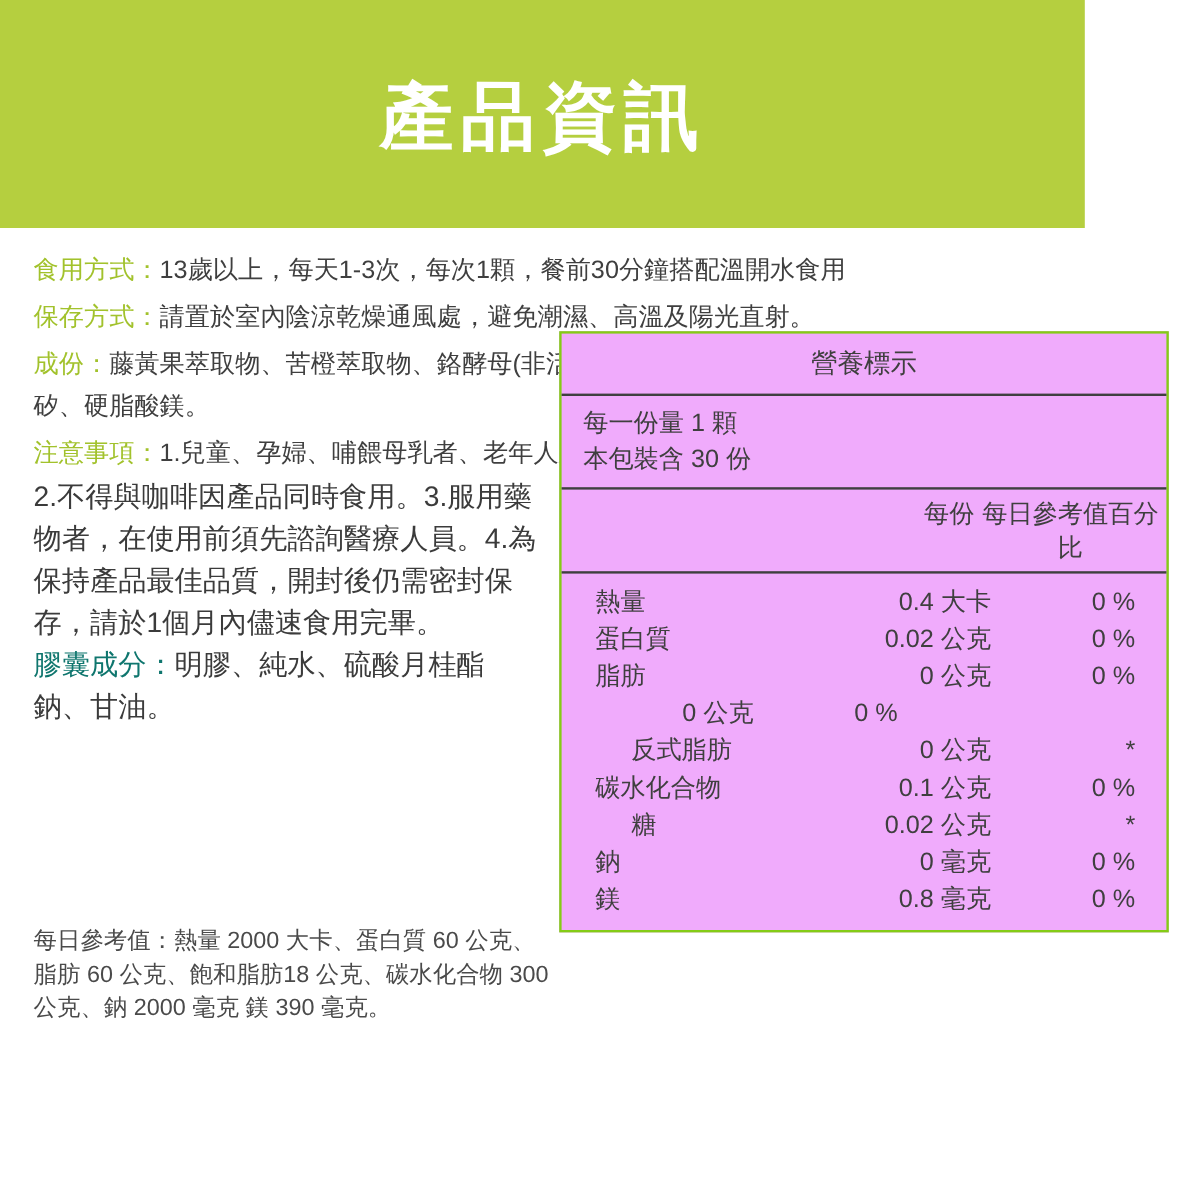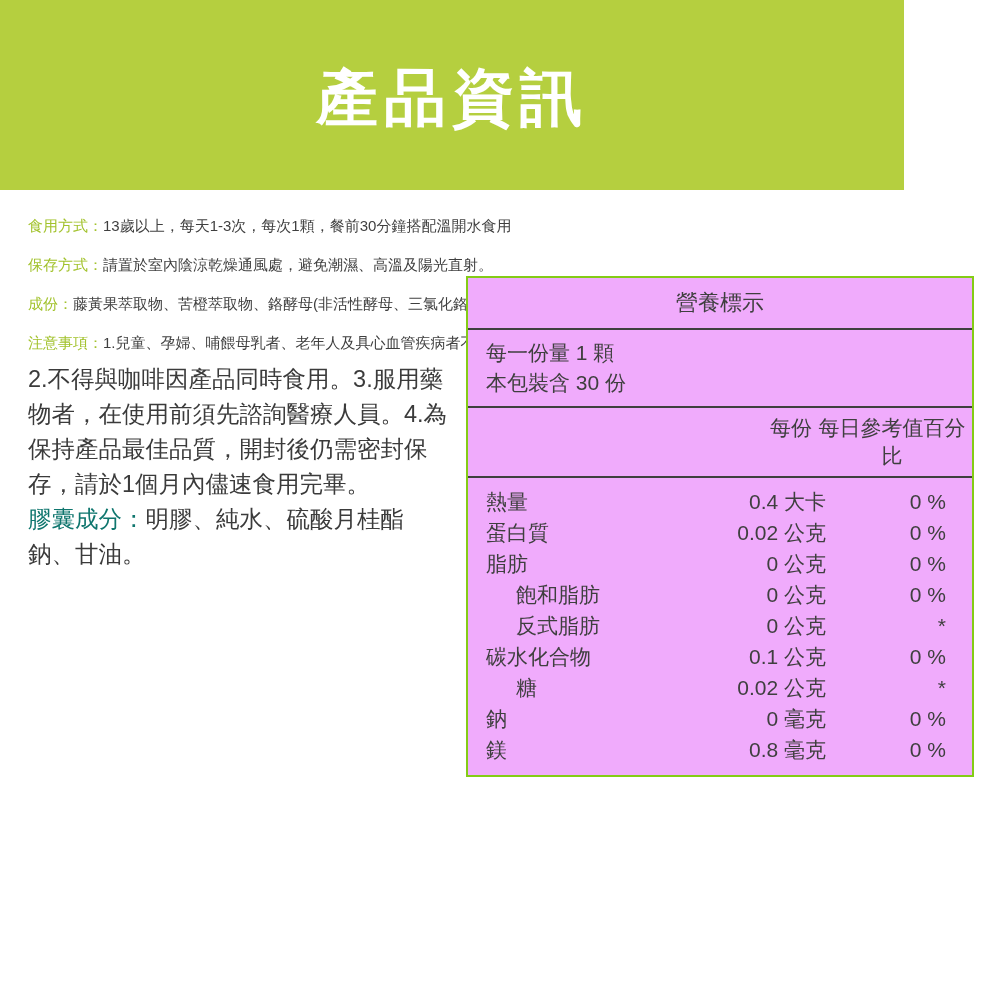--- a/index.html
+++ b/index.html
@@ -35,21 +35,21 @@
     letter-spacing: 6px;
     line-height: 1;
     margin-top: 6px;
   }
   
   .content {
     padding: 18px 28px 0 28px;
     position: relative;
   }
   .block {
-    font-size: 15px;
+    font-size: 21px;
     line-height: 35px;
     color: #3f3f3f;
     margin-bottom: 2px;
   }
   .label {
     color: #a2c22c;
     font-weight: normal;
   }
   .row-line {
     margin-bottom: 4px;
@@ -102,20 +102,21 @@
   .nt-colhead .c-amount {
     width: 120px;
     text-align: right;
   }
   .nt-colhead .c-pct {
     width: 160px;
     text-align: center;
   }
   .nt-rows {
     padding: 8px 0 10px 0;
+    margin-left: 10px;
   }
   .nt-row {
     display: flex;
     align-items: baseline;
     line-height: 31px;
   }
   .nt-row .c-name {
     flex: 1 1 auto;
     padding-left: 18px;
     white-space: pre;
@@ -164,20 +165,21 @@
       <span>2.不得與咖啡因產品同時食用。3.服用藥物者，在使用前須先諮詢醫療人員。4.為保持產品最佳品質，開封後仍需密封保存，請於1個月內儘速食用完畢。</span>
     </div>
 
     <div class="left-col">
       <span class="label">膠囊成分：</span><span>明膠、純水、硫酸月桂酯鈉、甘油。</span>
     </div>
 
   </div>
 
   <div class="footnote">
+    <div>每日參考值：熱量  2000  大卡、蛋白質 60 公克、脂肪 60 公克、飽和脂肪18 公克、碳水化合物 300 公克、鈉 2000 毫克 鎂 390 毫克。</div>
   </div>
 
   <div class="nutrition">
     <div class="nt-title">營養標示</div>
     <div class="nt-serving">
       <div>每一份量  1  顆</div>
       <div>本包裝含 30 份</div>
     </div>
     <div class="nt-colhead">
       <div class="c-amount">每份</div>
@@ -193,21 +195,20 @@
         <div class="c-name">蛋白質</div>
         <div class="c-amount">0.02 公克</div>
         <div class="c-pct">0 %</div>
       </div>
       <div class="nt-row">
         <div class="c-name">脂肪</div>
         <div class="c-amount">0 公克</div>
         <div class="c-pct">0 %</div>
       </div>
       <div class="nt-row">
-        <div class="c-name indent">飽和脂肪</div>
         <div class="c-amount">0 公克</div>
         <div class="c-pct">0 %</div>
       </div>
       <div class="nt-row">
         <div class="c-name indent">反式脂肪</div>
         <div class="c-amount">0 公克</div>
         <div class="c-pct">*</div>
       </div>
       <div class="nt-row">
         <div class="c-name">碳水化合物</div>

